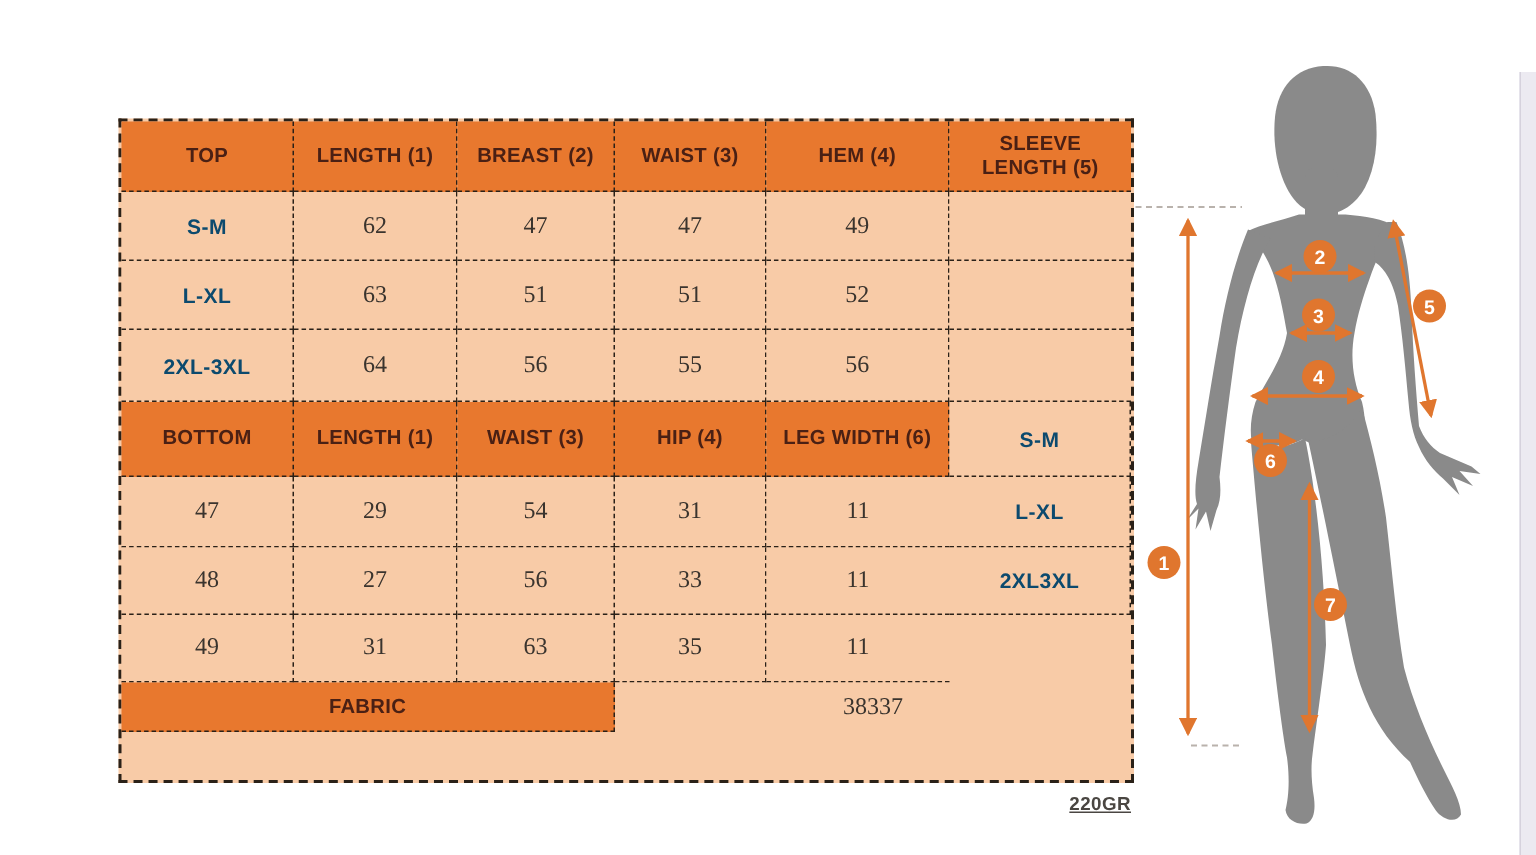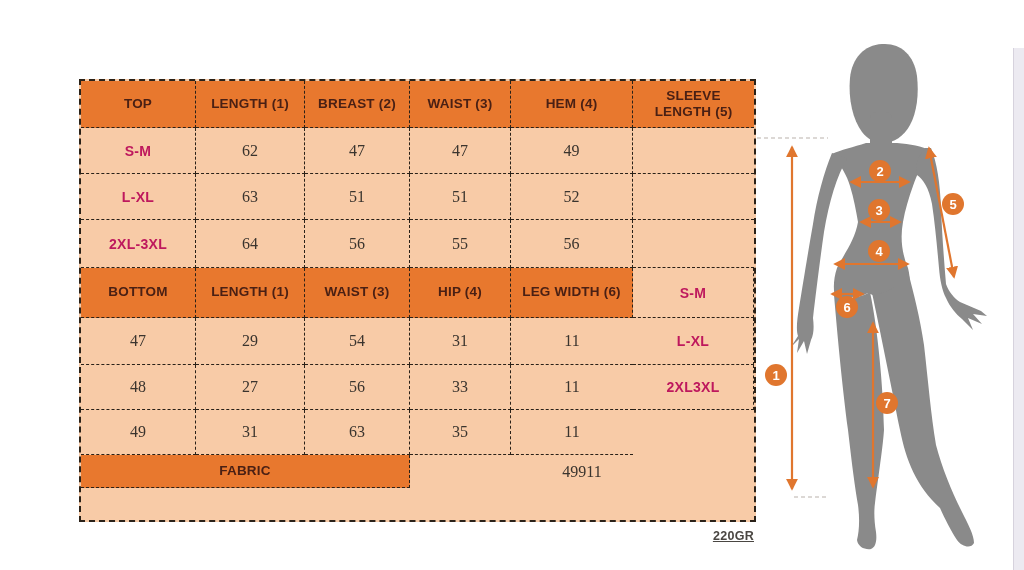--- a/index.html
+++ b/index.html
@@ -22,21 +22,21 @@
     display:flex; align-items:center; justify-content:center;
     text-align:center; box-sizing:border-box; padding:1px 4px;
   }
   .c.lr { border-right:none; }
   .c.lb { border-bottom:none; }
   .th {
     background:#E8782E; color:#4A2014;
     font-weight:bold; font-size:13.5px; line-height:1.2; letter-spacing:.2px;
   }
   .sz {
-    background:#F8CBA7; color:#be185d;
+    background:#F8CBA7; color:#0c4a6e;
     font-weight:bold; font-size:14px; letter-spacing:.3px;
   }
   .v {
     background:#F8CBA7; color:#3A342E;
     font-family:"Liberation Serif", serif; font-size:16px;
   }
   .sp3 { grid-column: span 3; }
   
   .footnote {
     position:absolute; left:640px; top:529px; width:114px;
@@ -116,21 +116,21 @@
 
     <div class="c sz">2XL3XL</div>
     <div class="c v">49</div>
     <div class="c v">31</div>
     <div class="c v">63</div>
     <div class="c v">35</div>
     <div class="c v lr">11</div>
 
     <div class="c th sp3">FABRIC</div>
 
-    <div class="c v sp3 lr lb">49911</div>
+    <div class="c v sp3 lr lb">38337</div>
   </div>
 
   <div class="footnote">220GR</div>
 
   <div class="figure">
     <svg width="270" height="570" viewBox="0 0 270 570">
       <defs>
         <marker id="ah" viewBox="0 0 10 10" refX="8.5" refY="5" markerWidth="5.5" markerHeight="5.5" orient="auto-start-reverse">
           <path d="M0,0 L10,5 L0,10 Z" fill="#E0762E"></path>
         </marker>

